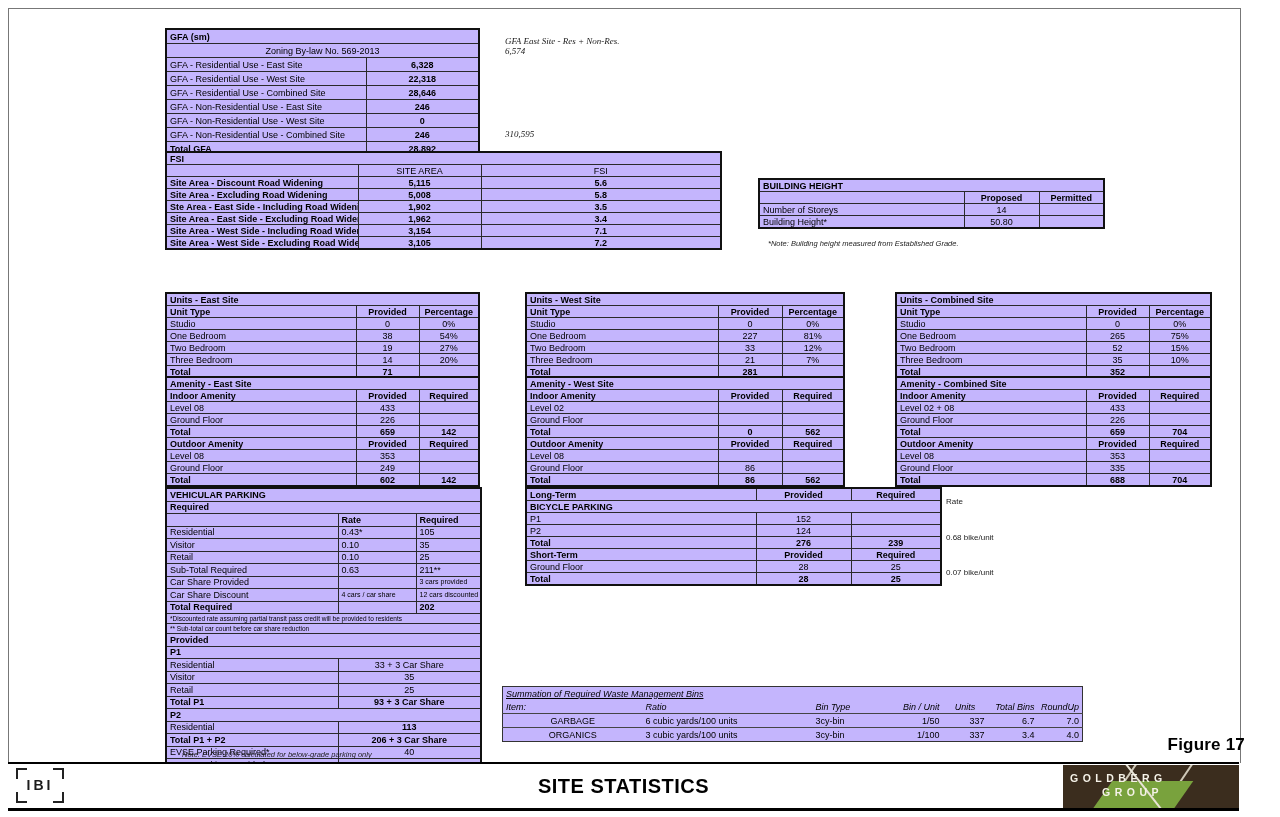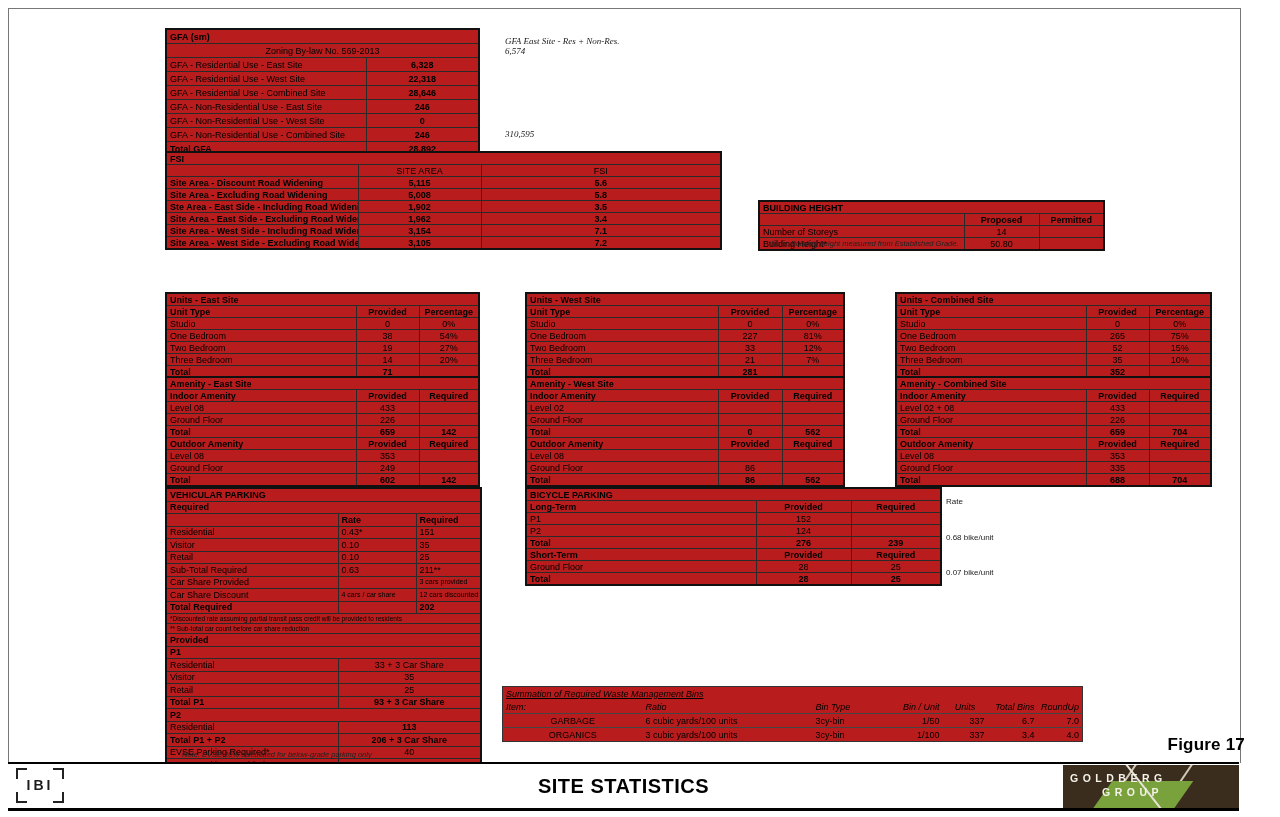--- a/index.html
+++ b/index.html
@@ -1,18 +1,18 @@
 <!DOCTYPE html>
 <html><head>
 <meta charset="utf-8">
 <style>
   html,body{margin:0;padding:0;background:#fff;}
   body{width:1280px;height:817px;position:relative;font-family:"Liberation Sans",sans-serif;color:#000;overflow:hidden;}
   #frame{position:absolute;left:8px;top:8px;width:1231px;height:754px;border:1px solid #777;border-bottom:none;}
-  .tbl{border-collapse:collapse;table-layout:fixed;position:absolute;background:#b91c1c;border:2px solid #111;}
+  .tbl{border-collapse:collapse;table-layout:fixed;position:absolute;background:#c4b5fd;border:2px solid #111;}
   .tbl td{border:1px solid #2a2a2a;font-size:9px;height:11px;line-height:10px;padding:0 3px;overflow:hidden;white-space:nowrap;font-weight:400;vertical-align:middle;}
   #gfa td{height:13px;}
   #vehicular td{height:11.5px;}
   #waste td{border:none;height:13px;}
   #waste{border:1.5px solid #333;}
   #waste .bt{border-top:1px solid #444;}
   .b{font-weight:700 !important;}
   .c{text-align:center;}
   .r{text-align:right;}
   .i{font-style:italic;}
@@ -134,21 +134,21 @@
         <td class="b c">7.1</td>
       </tr>
       <tr>
         <td class="b">Site Area - West Side - Excluding Road Widening</td>
         <td class="b c">3,105</td>
         <td class="b c">7.2</td>
       </tr>
     </tbody>
 </table>
 
-<table id="bheight" class="tbl" style="left:758px;top:200px;width:345px">
+<table id="bheight" class="tbl" style="left:758px;top:178px;width:345px">
   <colgroup>
       <col style="width:205px">
       <col style="width:75px">
       <col style="width:65px">
     </colgroup>
     <tbody>
       <tr>
         <td class="b" colspan="3">BUILDING HEIGHT</td>
       </tr>
       <tr>
@@ -468,21 +468,21 @@
         <td class="b" colspan="3">Required</td>
       </tr>
       <tr>
         <td></td>
         <td class="b">Rate</td>
         <td class="b">Required</td>
       </tr>
       <tr>
         <td>Residential</td>
         <td>0.43*</td>
-        <td>151</td>
+        <td>105</td>
       </tr>
       <tr>
         <td>Visitor</td>
         <td>0.10</td>
         <td>35</td>
       </tr>
       <tr>
         <td>Retail</td>
         <td>0.10</td>
         <td>25</td>
@@ -559,26 +559,26 @@
 <div class="note" style="left:182px;top:750px">Note: EVSE 20% calculated for below-grade parking only</div>
 
 <table id="bicycle" class="tbl" style="left:525px;top:487px;width:415px">
   <colgroup>
       <col style="width:230px">
       <col style="width:95px">
       <col style="width:90px">
     </colgroup>
     <tbody>
       <tr>
+        <td class="b">Long-Term</td>
+        <td class="b c">Provided</td>
+        <td class="b c">Required</td>
+      </tr>
+      <tr>
         <td class="b" colspan="3">BICYCLE PARKING</td>
-      </tr>
-      <tr>
-        <td class="b">Long-Term</td>
-        <td class="b c">Provided</td>
-        <td class="b c">Required</td>
       </tr>
       <tr>
         <td>P1</td>
         <td class="c">152</td>
         <td></td>
       </tr>
       <tr>
         <td>P2</td>
         <td class="c">124</td>
         <td></td>

